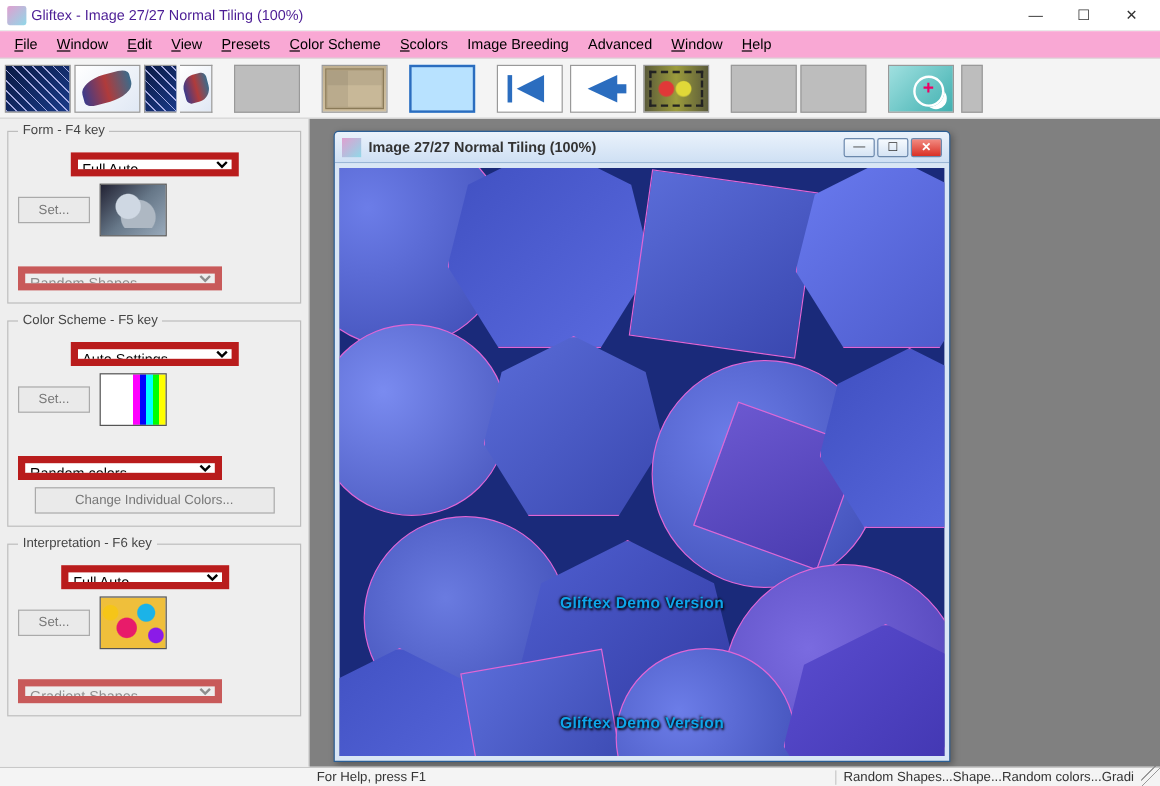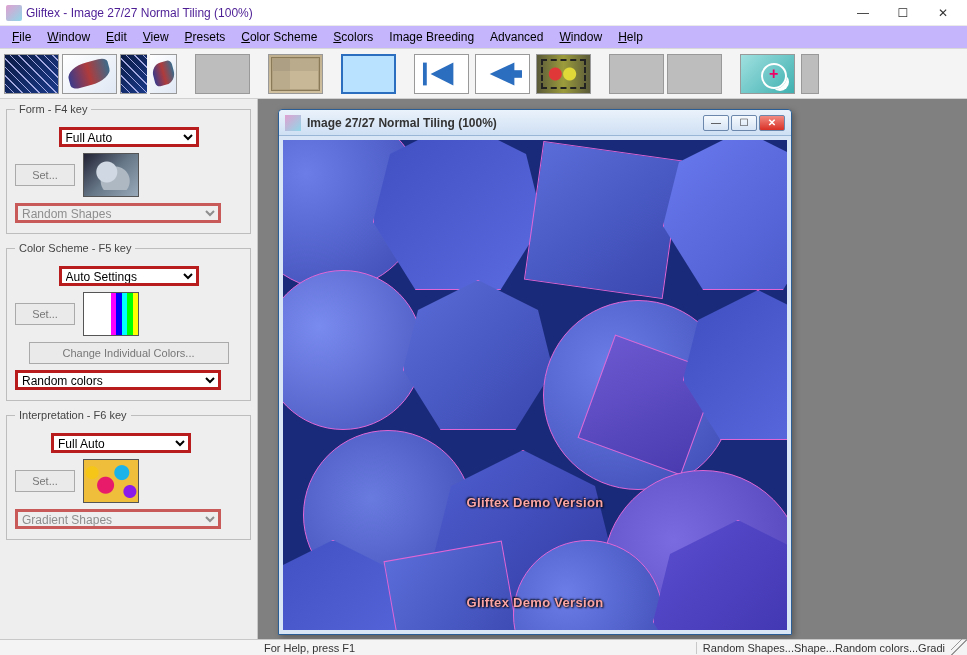--- a/index.html
+++ b/index.html
@@ -35,21 +35,21 @@
   .win-btn {
     width: 40px; height: 26px;
     display: flex; align-items: center; justify-content: center;
     color: #333;
   }
 
   
   .menubar {
     display: flex;
     padding: 2px 4px;
-    background: #c4b5fd;
+    background: #f9a8d4;
     border-bottom: 1px solid #d8d8d8;
     text-align: right;
   }
   .menu-item {
     padding: 2px 8px;
     color: #000;
   }
   .menu-item .ul { text-decoration: underline; }
 
   
@@ -147,23 +147,23 @@
     color: #444;
     padding: 0 4px;
   }
   .row { display:flex; align-items:center; gap:8px; margin-top:6px; }
   .row.center { justify-content:center; }
   select.sel {
     width: 140px;
     height: 20px;
     font-size: 12px;
     background:#fff;
-    border:3px solid #b91c1c;
-  }
-  select.sel.wide { width: 206px; }
+    border:6px solid #b91c1c;
+  }
+  select.sel.wide { width: 170px; margin-top: 19px; }
   select.sel[disabled]{ background:#eee; color:#666; }
   button.btn {
     min-width: 60px;
     height: 22px;
     font-size: 11px;
     background: #eaeaea;
     border: 1px solid #aaa;
     color: #777;
   }
   button.btn.wide { width: 200px; }
@@ -248,21 +248,21 @@
     background: radial-gradient(circle at 35% 35%, #6c7de8, #3a48b0);
   }
   .sq{
     background: linear-gradient(135deg,#5a6cd8,#3a48b0);
     transform: rotate(8deg);
   }
   .watermark{
     position:absolute;
     width:100%;
     text-align:center;
-    color:#fca5a5;
+    color:#0ea5e9;
     font-weight:bold;
     font-size:13px;
     text-shadow: 1px 1px 2px #000, -1px -1px 2px #000;
     letter-spacing:0.3px;
   }
 
   
   .statusbar{
     height:16px;
     background:#f4f4f4;
@@ -384,27 +384,27 @@
       <legend>Color Scheme - F5 key</legend>
       <div class="row center">
         <select class="sel">
           <option>Auto Settings</option>
         </select>
       </div>
       <div class="row">
         <button class="btn">Set...</button>
         <div class="thumb prism"></div>
       </div>
+      <div class="row">
+        <select class="sel wide">
+          <option>Random colors</option>
+        </select>
+      </div>
       <div class="row center">
         <button class="btn wide">Change Individual Colors...</button>
-      </div>
-      <div class="row">
-        <select class="sel wide">
-          <option>Random colors</option>
-        </select>
       </div>
     </fieldset>
 
     <fieldset class="panel">
       <legend>Interpretation - F6 key</legend>
       <div class="row">
         <select class="sel" style="margin-left:36px">
           <option>Full Auto</option>
         </select>
       </div>

